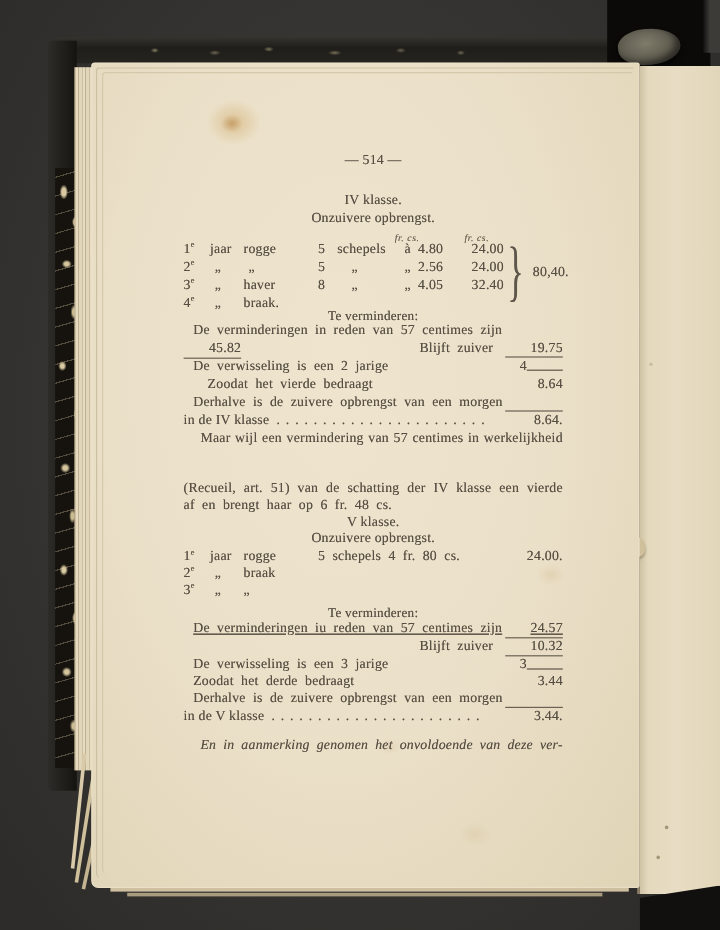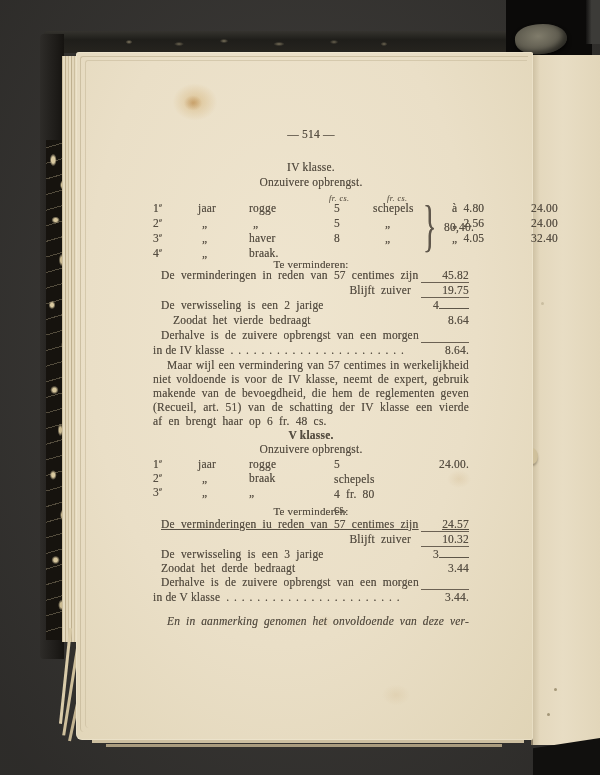--- a/index.html
+++ b/index.html
@@ -110,21 +110,21 @@
   .c-num { flex:none; width:22px; }
   .c-a   { flex:none; width:28px; }
   .c-b   { flex:none; width:62px; }
   .c-q   { flex:none; width:16px; }
   .c-u   { flex:none; width:56px; }
   .c-p   { flex:none; width:56px; }
   .c-amt { flex:none; width:20px; text-align:right; }
   .pl4 { padding-left:4px; } .pl12 { padding-left:12px; }
   sup { font-size:7px; vertical-align:super; line-height:0; }
   .rows-wrap { position:absolute; left:0; right:0; }
-  .rows-wrap .flexln { position:absolute; left:0; right:0; height:15px;gap:23px; }
+  .rows-wrap .flexln { position:absolute; left:0; right:0; height:15px; }
   .brace { position:absolute; left:270px; top:-4px; width:16px; height:60px;
     font-size:56px; line-height:58px; color:#5e564b;
     transform:scaleX(.5); transform-origin:left center; font-weight:400; }
   .brace-total { position:absolute; right:-5px; top:19px; }
 </style>
 </head>
 <body>
 
 <div class="scene">
 
@@ -202,21 +202,21 @@
           <span class="c-num"><span>4</span><sup>e</sup></span>
           <span class="c-a pl4">„</span>
           <span class="c-b">braak.</span>
         </div>
         <div class="brace">}</div>
         <div class="brace-total">80,40.</div>
       </div>
 
       <div class="ln center" style="top:130px; font-size:11px;">Te verminderen:</div>
 
-      <div class="ln flexln" style="top:141px;">
+      <div class="ln flexln" style="top:141px;flex-direction:column;">
         <span class="ind8 ws">De verminderingen in reden van 57 centimes zijn</span>
         <span class="sp"></span>
         <span class="amtbox rule-below">45.82</span>
       </div>
       <div class="ln flexln" style="top:156px;">
         <span class="sp"></span>
         <span class="ws">Blijft zuiver</span>
         <span style="width:10px;"></span>
         <span class="amtbox rule-below">19.75</span>
       </div>
@@ -232,26 +232,24 @@
         <span class="amtbox">8.64</span>
       </div>
       <div class="ln ind8 ws" style="top:201px;">Derhalve is de zuivere opbrengst van een morgen</div>
       <div class="ln flexln" style="top:216px;">
         <span>in de IV klasse</span>
         <span class="leader">. . . . . . . . . . . . . . . . . . . . . . .</span>
         <span class="amtbox rule-above">8.64.</span>
       </div>
 
       <div class="ln just ind14" style="top:231px; height:14px;">Maar wijl een vermindering van 57 centimes in werkelijkheid</div>
-      <div class="ln just" style="top:245px; height:14px;">niet voldoende is voor de IV klasse, neemt de expert, gebruik</div>
-      <div class="ln just" style="top:259px; height:14px;">makende van de bevoegdheid, die hem de reglementen geven</div>
       <div class="ln just" style="top:273px; height:14px;">(Recueil, art. 51) van de schatting der IV klasse een vierde</div>
       <div class="ln ws" style="top:287px; height:14px;">af en brengt haar op 6 fr. 48 cs.</div>
 
-      <div class="ln center" style="top:301px;font-weight:bold;">V klasse.</div>
+      <div class="ln center" style="top:301px;">V klasse.</div>
       <div class="ln center" style="top:315px;">Onzuivere opbrengst.</div>
 
       <div class="rows-wrap" style="top:330px; height:45px;">
         <div class="flexln ws" style="top:0;">
           <span class="c-num"><span>1</span><sup>e</sup></span>
           <span class="c-a">jaar</span>
           <span class="c-b">rogge</span>
           <span>5 schepels 4 fr. 80 cs.</span>
           <span class="sp"></span>
           <span class="amtbox">24.00.</span>

